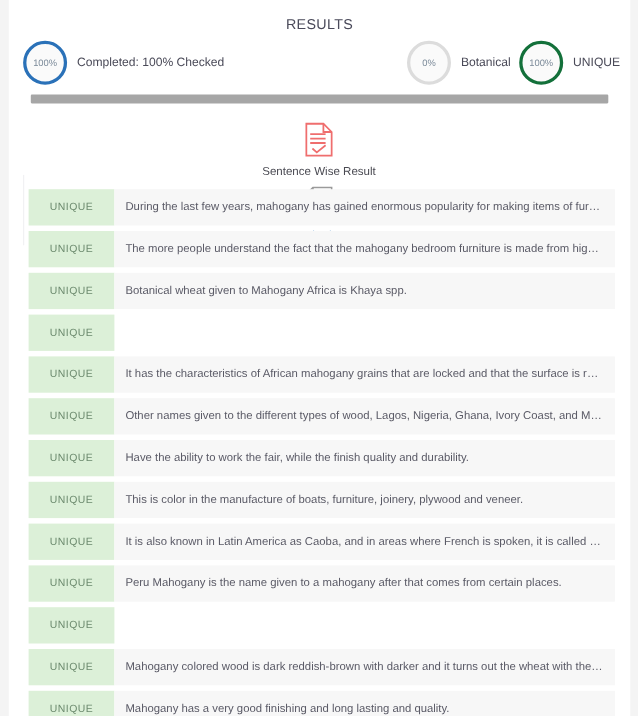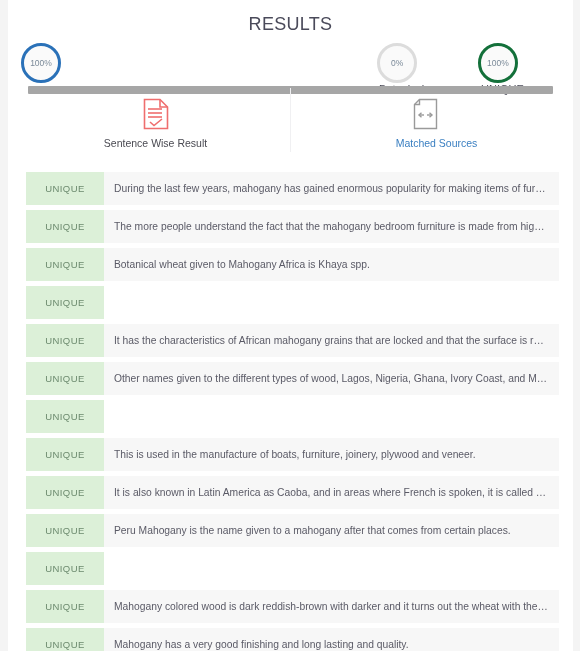--- a/index.html
+++ b/index.html
@@ -20,38 +20,37 @@
     left: 8px; top: 0;
     width: 565px;
     height: 651px;
     background: #ffffff;
     overflow: hidden;
   }
 
   
   .results-title {
     text-align: center;
-    font-size: 18px;
+    font-size: 13px;
     color: #4a4a5a;
     letter-spacing: .3px;
     padding-top: 14px;
     font-weight: 400;
   }
 
   .meters {
     position: relative;
     height: 48px;
     margin-top: 8px;
   }
   .meter {
     position: absolute;
     display: flex;
     align-items: center;
     top: 0;
-    flex-direction: column;
   }
   .ring {
     width: 40px; height: 40px;
     border-radius: 50%;
     display: flex;
     align-items: center;
     justify-content: center;
     font-size: 8.5px;
     color: #7b8a99;
     background: #fafafa;
@@ -79,23 +78,24 @@
   }
   .scrollbar-thumb {
     width: 100%; height: 8px;
     background: #a6a6a6;
     border-radius: 1px;
   }
 
   
   .tabs {
     position: absolute;
-    left: 13px; top: 91px;
+    left: 13px; top: 104px;
     width: 538px; height: 66px;
     display: flex;
+    flex-direction: column;
   }
   .tab {
     flex: 1 1 0;
     display: flex;
     flex-direction: column;
     align-items: center;
     justify-content: flex-start;
     position: relative;
     cursor: pointer;
     padding-top: 5px;
@@ -163,20 +163,21 @@
 
 <div class="page">
   <div class="card">
 
     <div class="results-title">RESULTS</div>
 
     <div class="meters">
 
       <div class="meter" id="meter-completed">
         <div class="ring ring-blue">100%</div>
+        <div class="meter-label">Completed: 100% Checked</div>
       </div>
 
       <div class="meter" id="meter-plagiarism">
         <div class="ring ring-gray">0%</div>
         <div class="meter-label">Botanical</div>
       </div>
 
       <div class="meter" id="meter-unique">
         <div class="ring ring-green">100%</div>
         <div class="meter-label">UNIQUE</div>
@@ -250,25 +251,28 @@
           </div>
         </div>
         <div class="row">
           <div class="row-badge">UNIQUE</div>
           <div class="row-text">
             <span>Other names given to the different types of wood, Lagos, Nigeria, Ghana, Ivory Coast, and Mahogany.</span>
           </div>
         </div>
         <div class="row">
           <div class="row-badge">UNIQUE</div>
-        </div>
-        <div class="row">
-          <div class="row-badge">UNIQUE</div>
-          <div class="row-text">
-            <span>This is used in the manufacture of boats, furniture, joinery, plywood and veneer.</span>
+          <div class="row-text">
+            <span>Have the ability to work the fair, while the finish quality and durability.</span>
+          </div>
+        </div>
+        <div class="row">
+          <div class="row-badge">UNIQUE</div>
+          <div class="row-text">
+            <span>This is color in the manufacture of boats, furniture, joinery, plywood and veneer.</span>
           </div>
         </div>
         <div class="row">
           <div class="row-badge">UNIQUE</div>
           <div class="row-text">
             <span>It is also known in Latin America as Caoba, and in areas where French is spoken, it is called as Acajou...</span>
           </div>
         </div>
         <div class="row">
           <div class="row-badge">UNIQUE</div>

